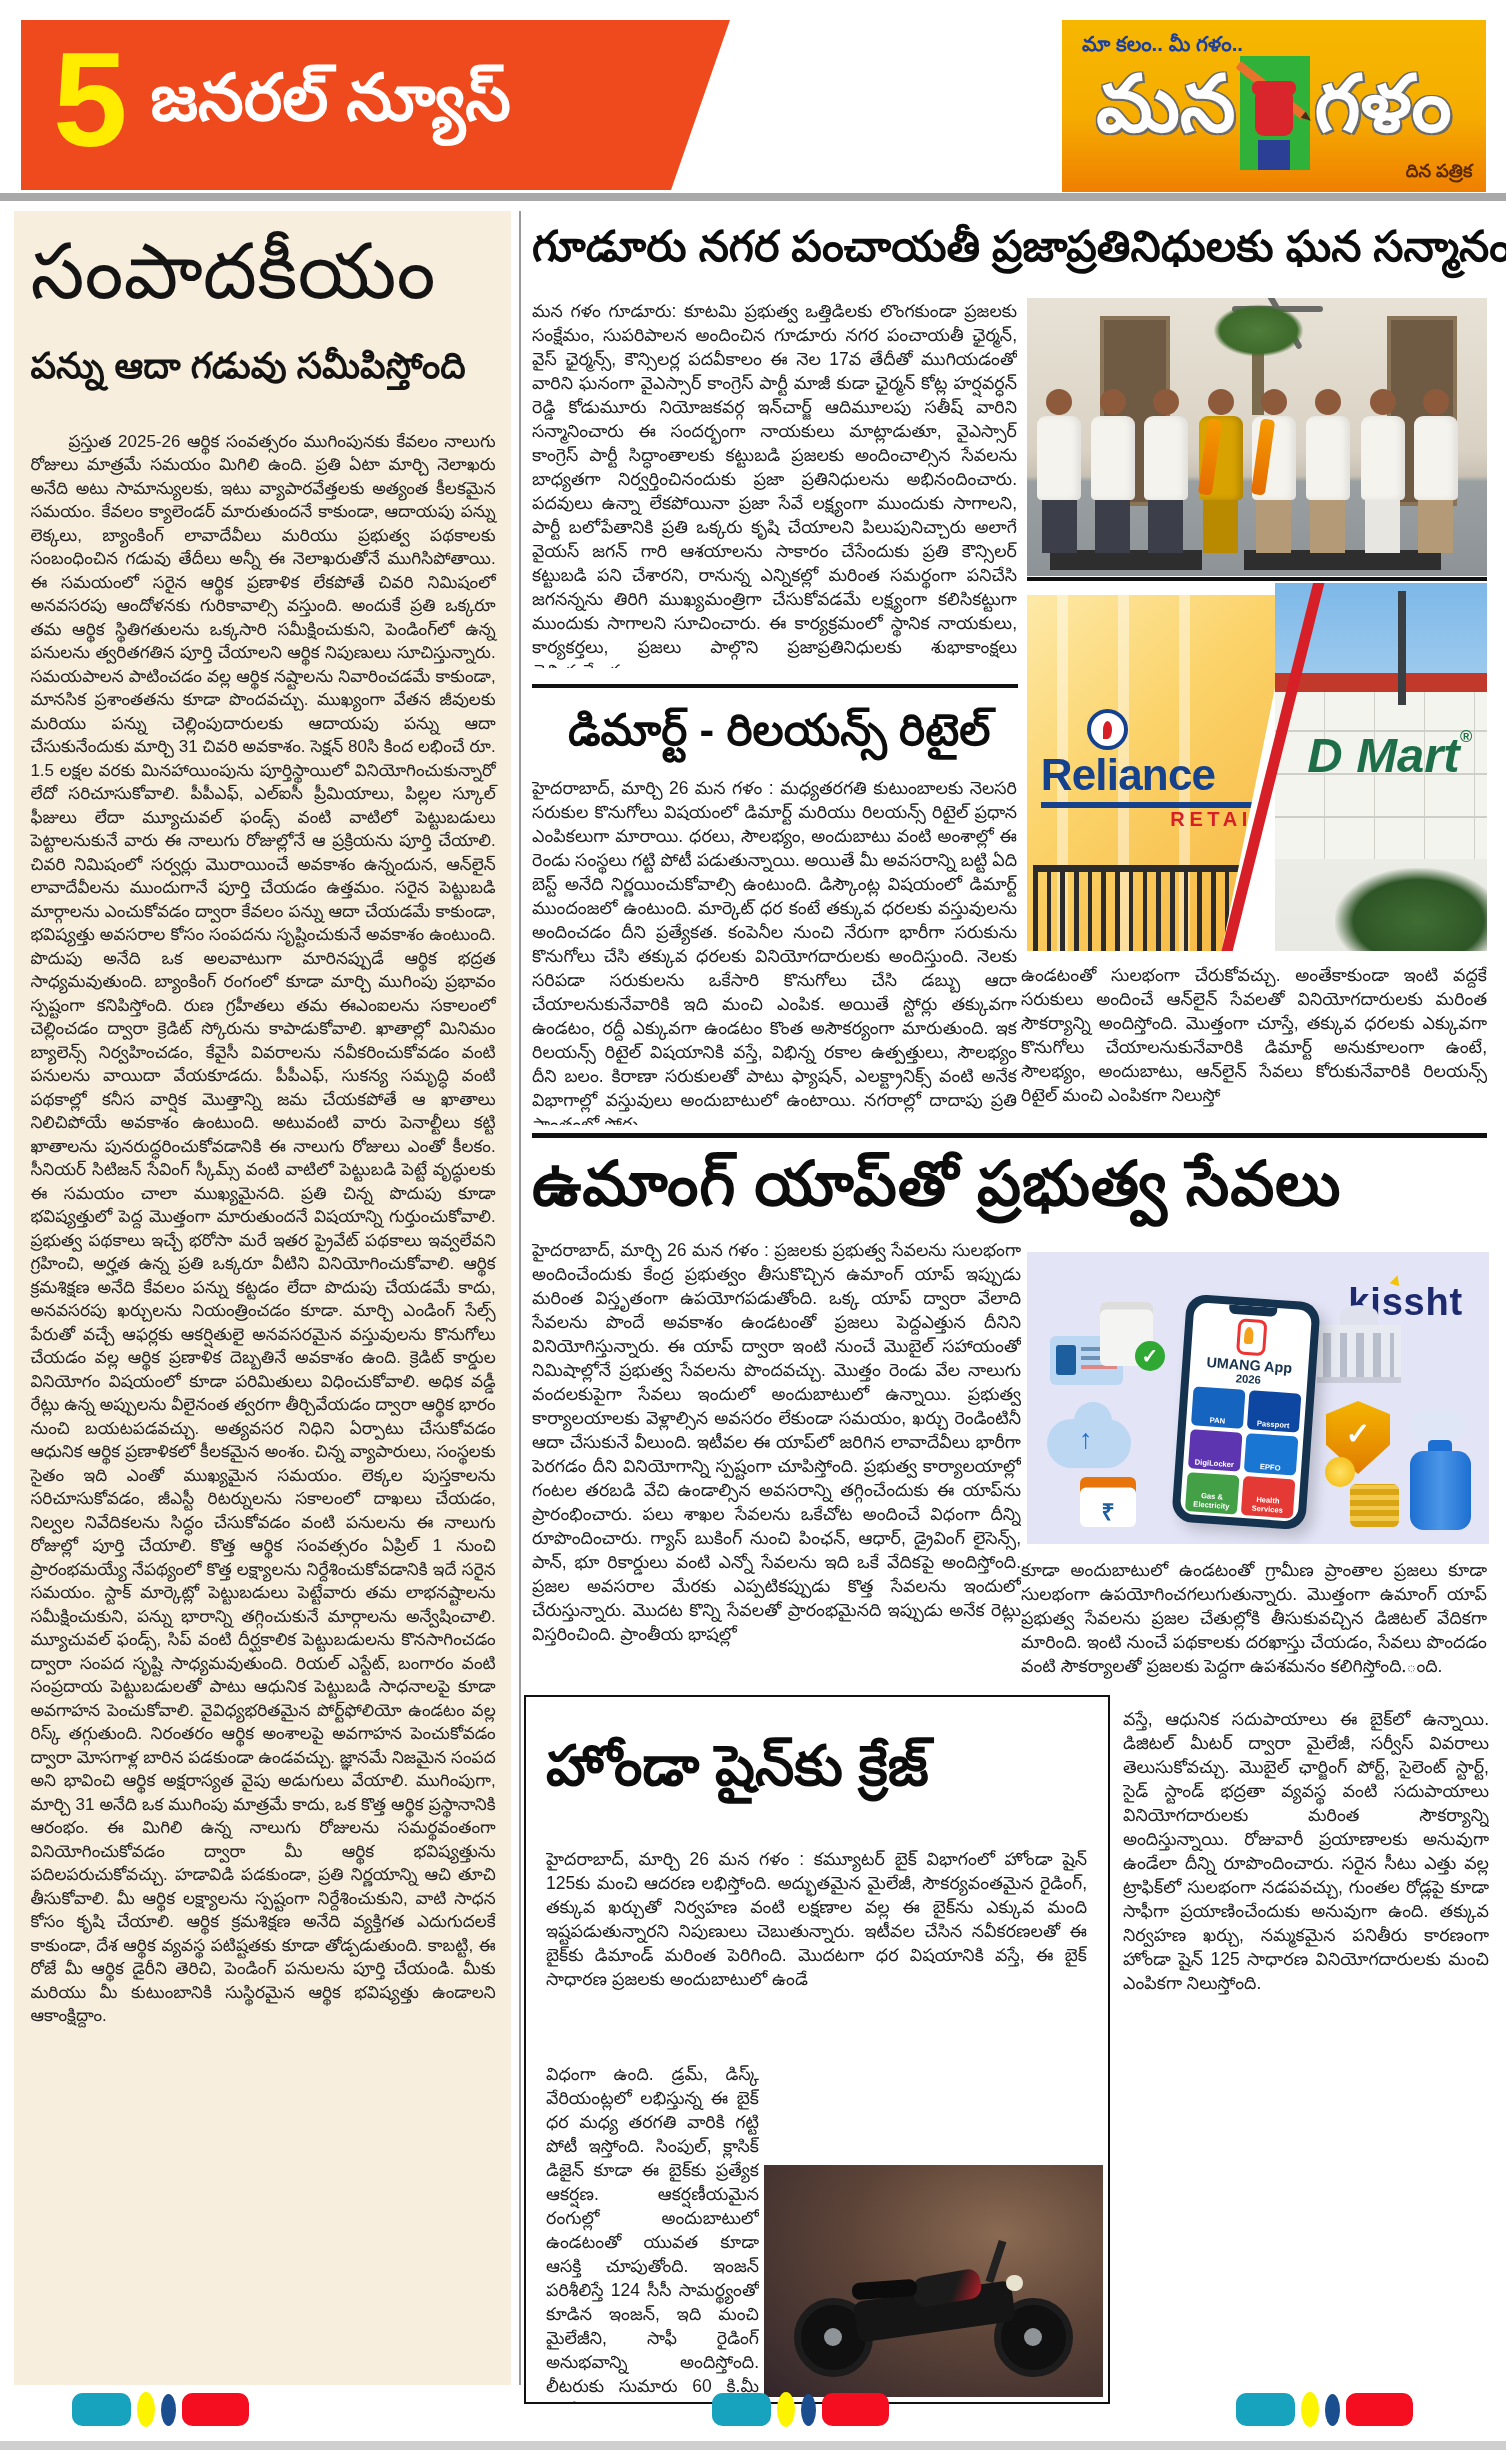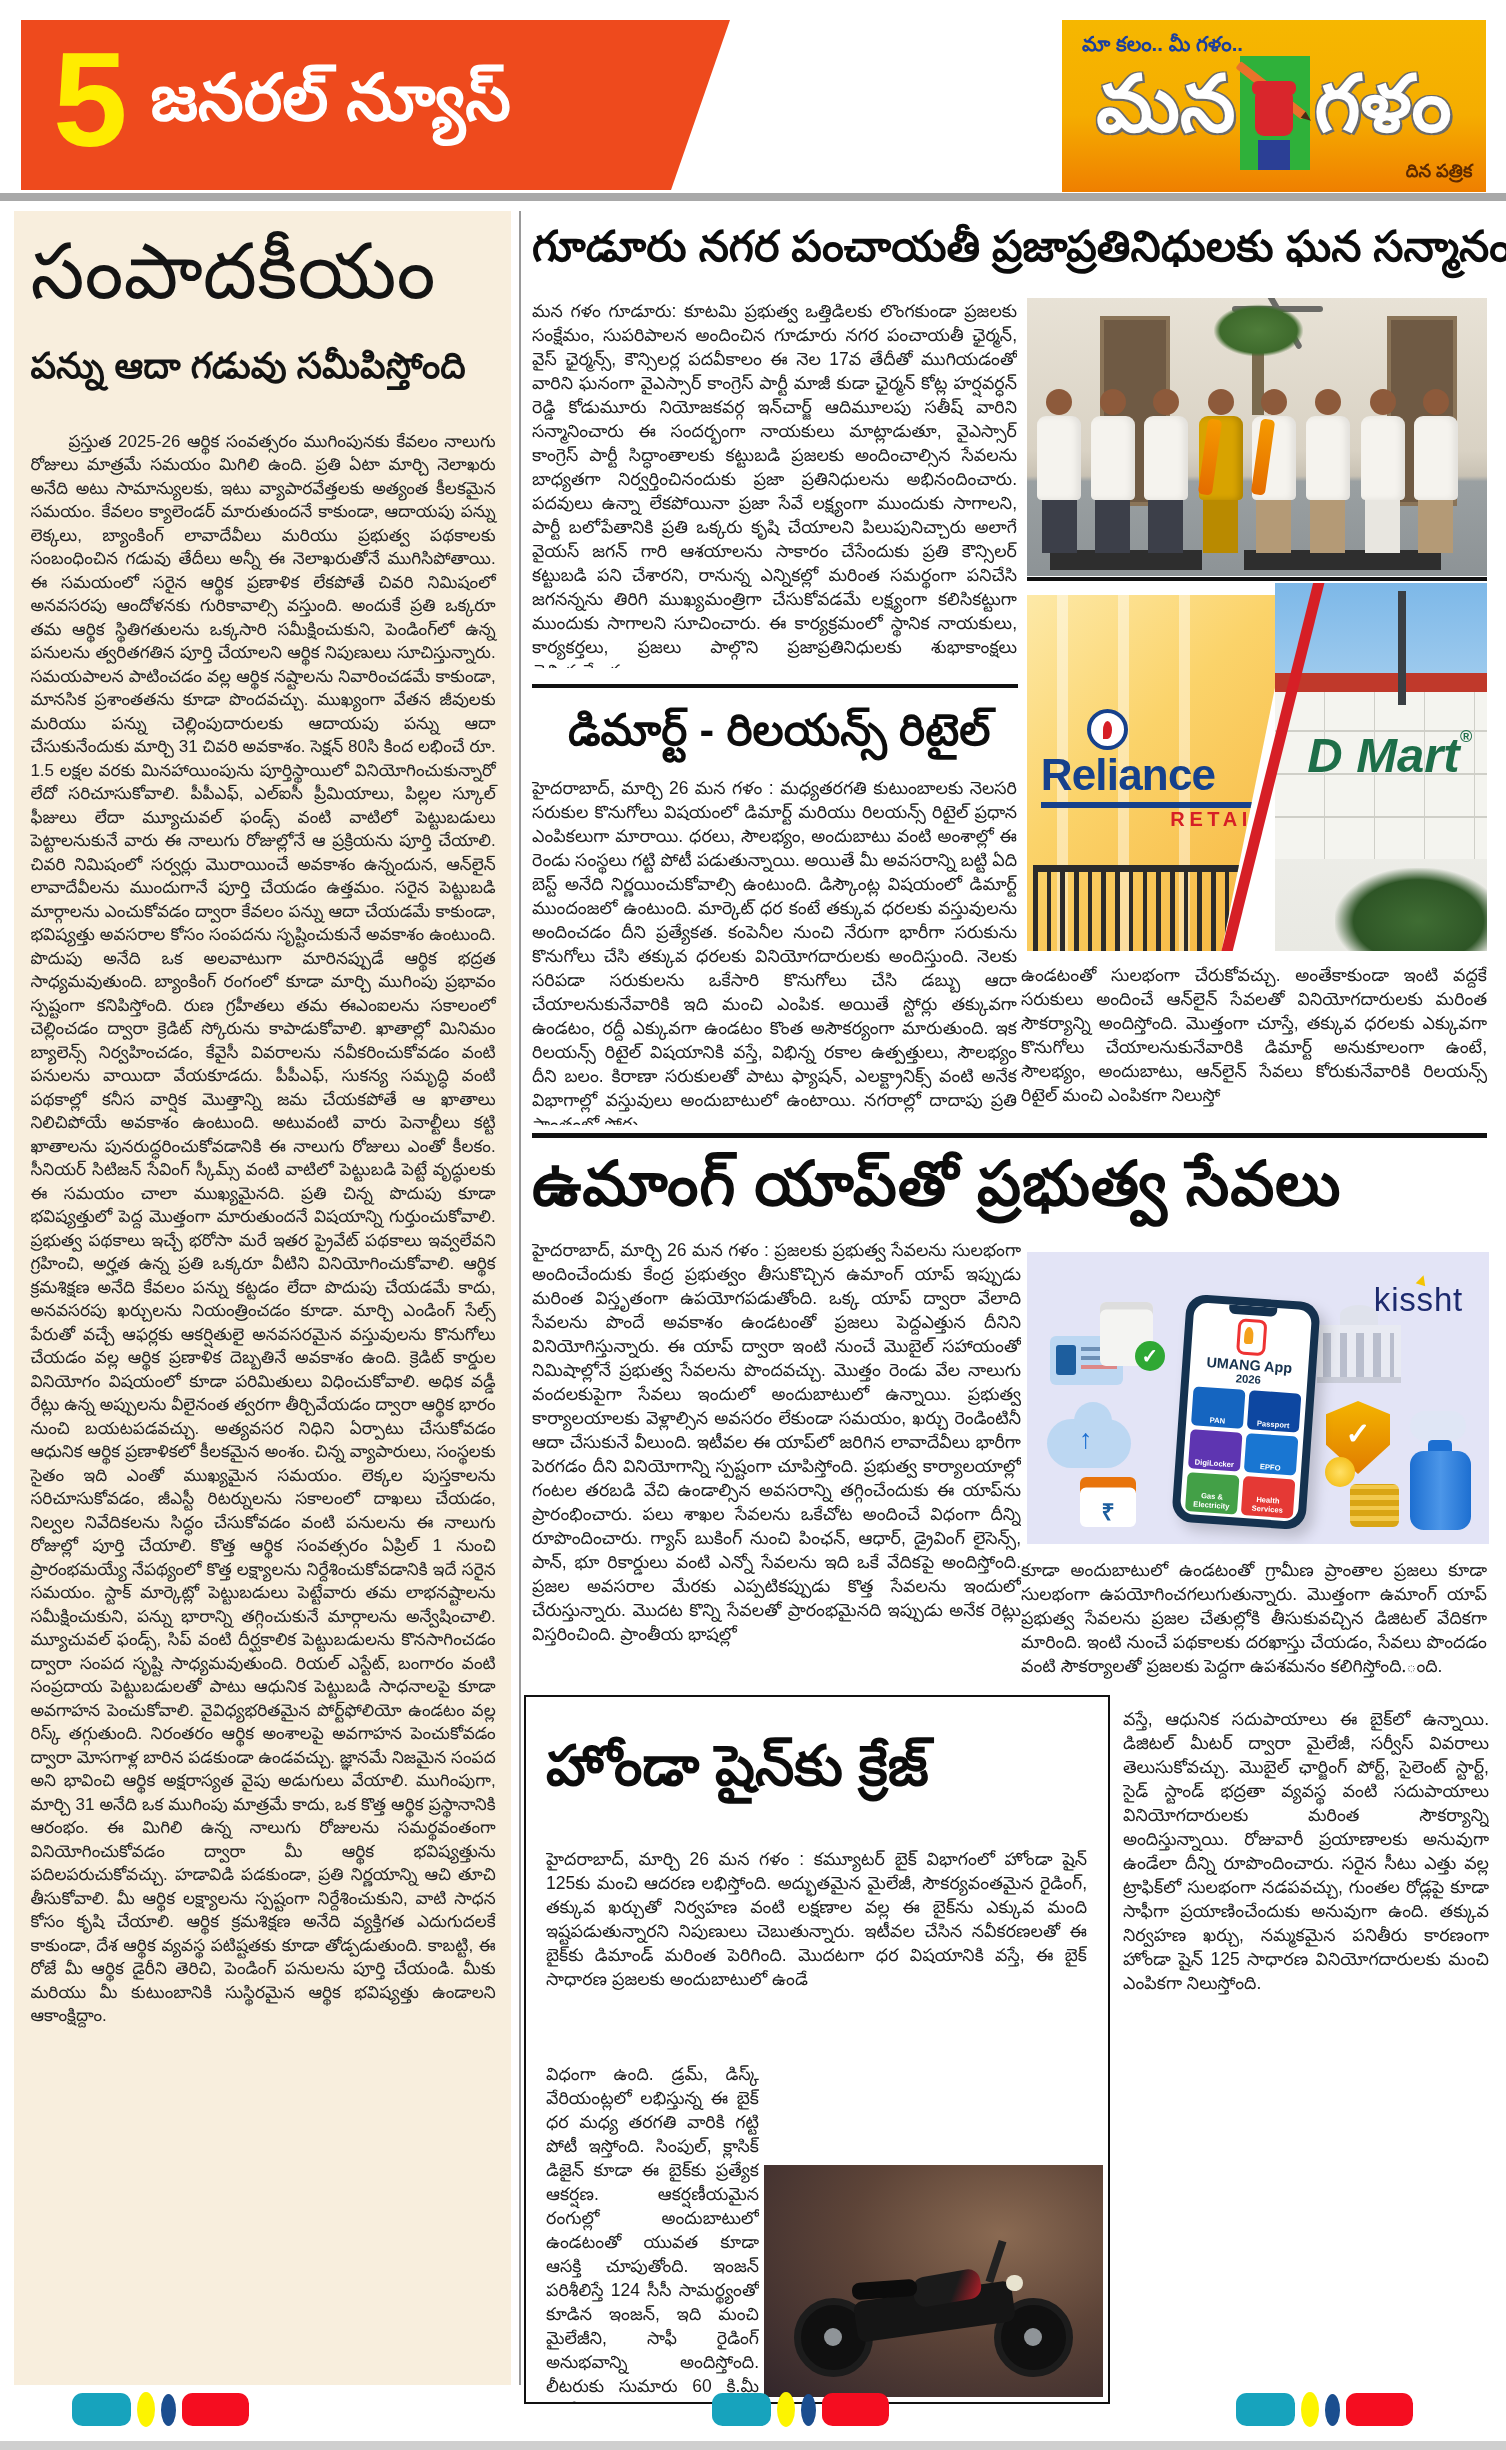--- a/index.html
+++ b/index.html
@@ -84,21 +84,21 @@
       background:
         repeating-linear-gradient(0deg,transparent 0 41px,#cfcfc8 41px 43px),
         repeating-linear-gradient(90deg,transparent 0 49px,#cfcfc8 49px 50px),#f4f4ef;}
   .dm-name{position:absolute;right:15px;top:144px;font-size:49px;font-weight:bold;color:#1e6e49;font-style:italic;}
   .dm-reg{font-size:16.7px;vertical-align:top;}
   .dm-pole{position:absolute;left:58%;top:7.6px;width:7.6px;height:114px;background:#3a3f44;}
   .dm-leaf{position:absolute;right:-15px;bottom:-23px;width:167px;height:106px;background:radial-gradient(ellipse at center,#3f6d33 0%,#2e5526 55%,transparent 72%);}
 
   
   .photo3{left:1027px;top:1252px;width:462px;height:292px;background:#e3e4f6;overflow:hidden;}
-  .kissht{position:absolute;right:26px;top:29px;font-size:33px;font-weight:normal;color:#1d2a6e;letter-spacing:0.8px;}
+  .kissht{position:absolute;right:26px;top:29px;font-size:38px;font-weight:bold;color:#1d2a6e;letter-spacing:0.8px;}
   .kissht i{position:absolute;left:43px;top:-6px;width:0;height:0;border-left:5.3px solid transparent;border-right:5.3px solid transparent;border-bottom:10.6px solid #f4c400;transform:rotate(18deg);}
   .phone{position:absolute;left:152px;top:46px;width:134px;height:228px;background:#15324f;border-radius:20px;padding:7.6px;box-sizing:border-box;transform:rotate(4deg);box-shadow:7.6px 7.6px 13.7px rgba(0,0,0,.18);}
   .screen{width:100%;height:100%;background:#fff;border-radius:13.7px;overflow:hidden;position:relative;}
   .notch{position:absolute;left:30%;top:0;width:40%;height:9px;background:#15324f;border-radius:0 0 6px 6px;}
   .u-logo{width:23px;height:30px;border:3px solid #e33;border-radius:7.6px;margin:13.7px auto 1.5px;position:relative;}
   .u-logo:before{content:"";position:absolute;left:4.6px;top:4.6px;width:9px;height:16.7px;background:#f4a11b;border-radius:50% 50% 3px 3px;}
   .u-title{text-align:center;font-size:14.4px;font-weight:bold;color:#16324e;}
   .u-year{text-align:center;font-size:11.4px;font-weight:bold;color:#16324e;}
   .tiles{display:grid;grid-template-columns:1fr 1fr;gap:3.8px;padding:5.3px;}
   .tile{height:39px;border-radius:5.3px;color:#fff;font-size:7.6px;font-weight:bold;display:flex;align-items:flex-end;justify-content:center;padding-bottom:2.3px;box-sizing:border-box;text-align:center;}

